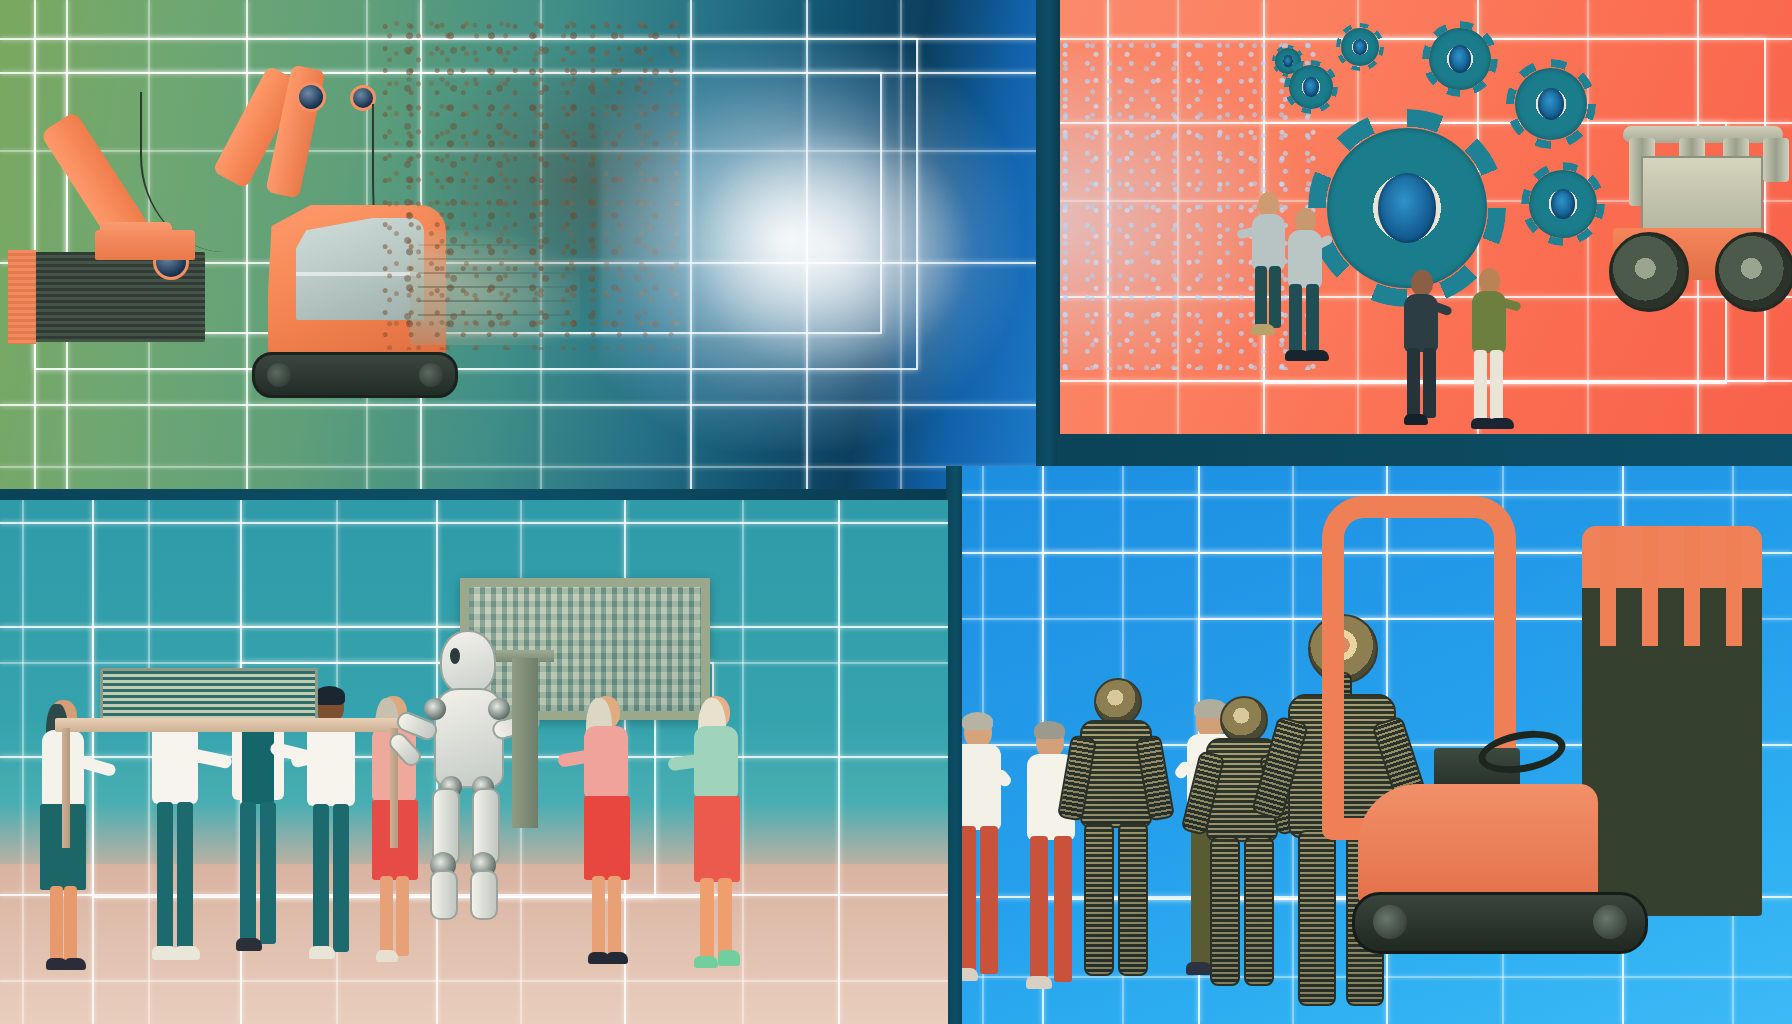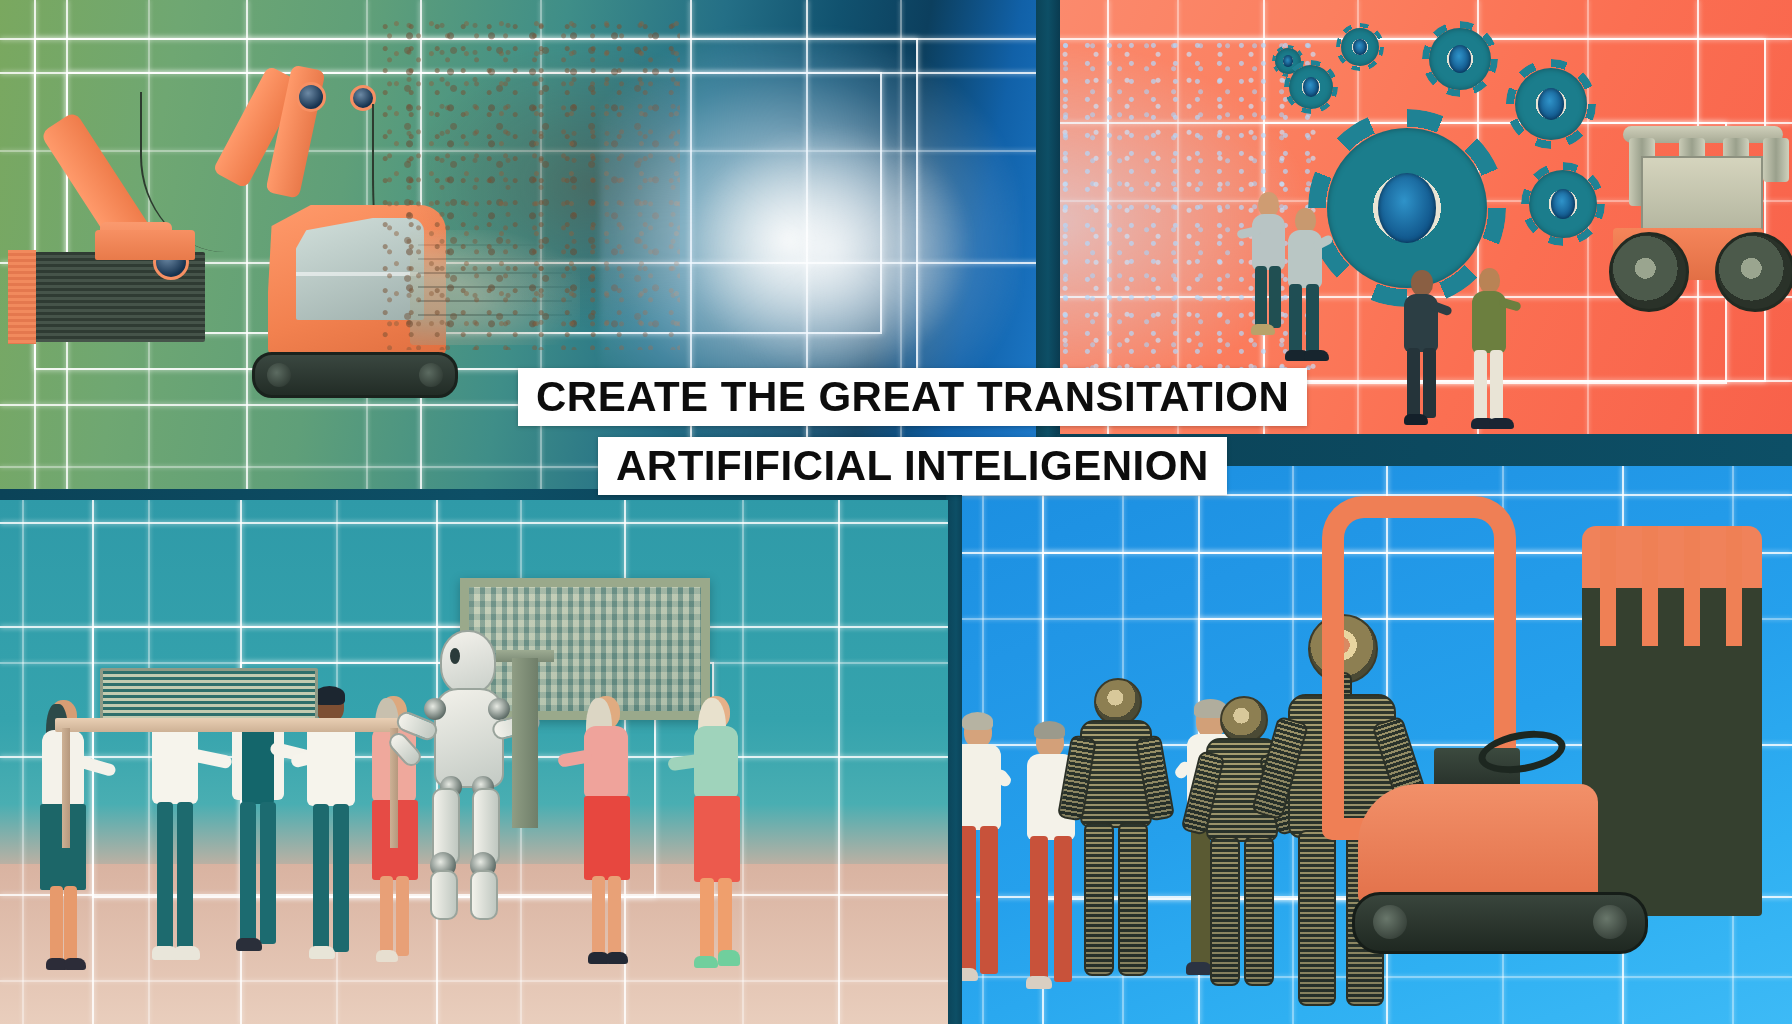--- a/index.html
+++ b/index.html
@@ -850,17 +850,15 @@
       <div class="fl-cage-post" style="left:360px;"></div>
       <div class="fl-cage-post" style="left:402px;"></div>
       <div class="fl-cage-post" style="left:444px;"></div>
       <div class="fl-seat"></div>
       <div class="fl-steer"></div>
       <div class="fl-body"></div>
       <div class="fl-wheelbase"></div>
     </div>
   </div>
 
-  <div id="banner-line1">CREATE THE GREAT TRANSITATION</div>
-
-  <div id="banner-line2">ARTIFIFICIAL  INTELIGENION</div>
+
 
 </div>
 
 </body></html>

